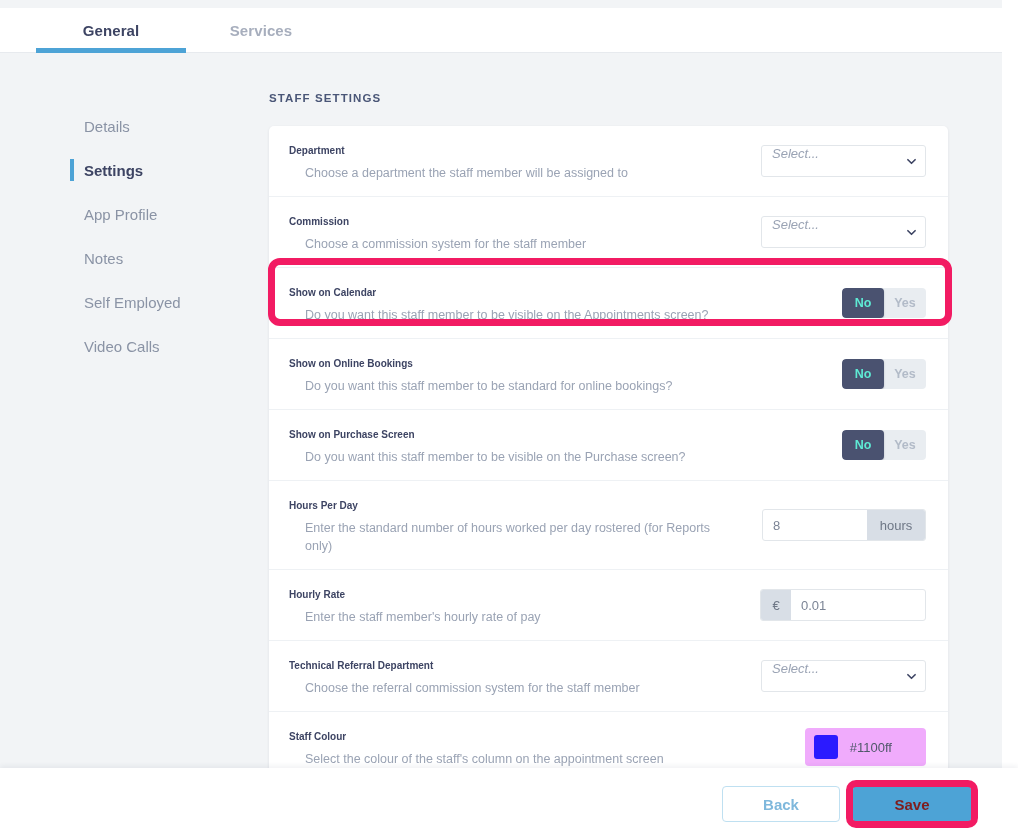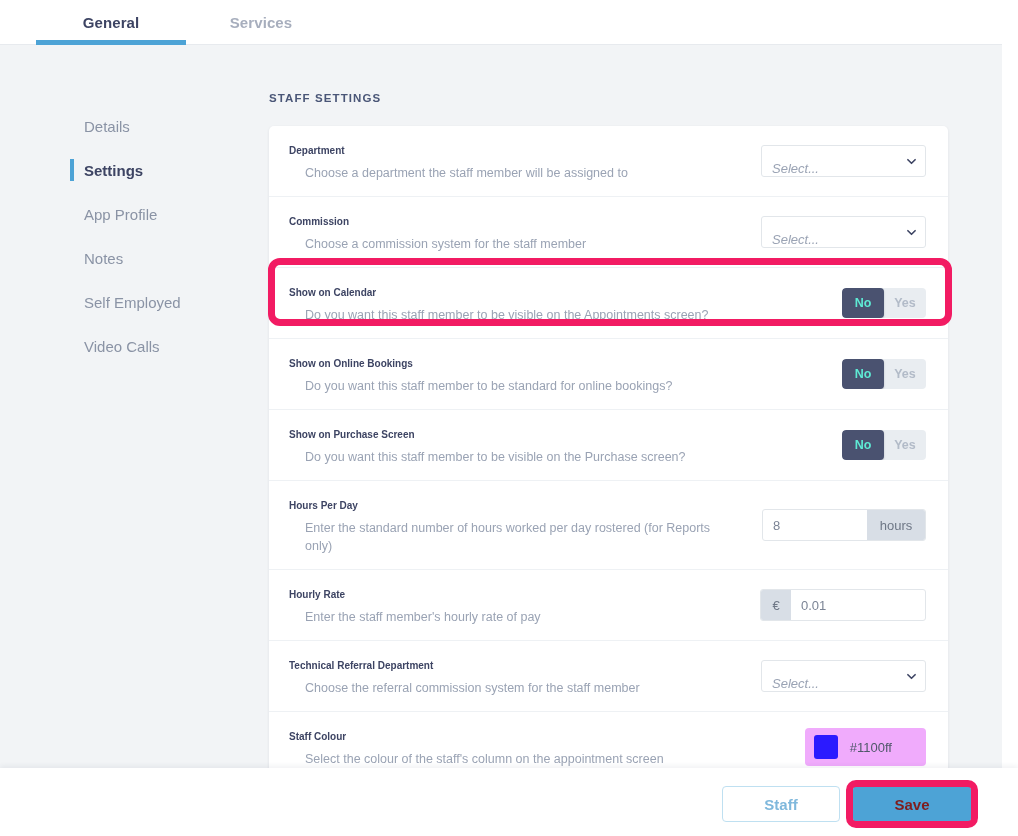--- a/index.html
+++ b/index.html
@@ -40,21 +40,21 @@
     top: 0;
     width: 16px;
     height: 836px;
     background: #ffffff;
   }
 
   
   .tabbar {
     position: absolute;
     left: 0;
-    top: 0;
+    top: 8px;
     width: 1002px;
     height: 45px;
     background: #ffffff;
     border-bottom: 1px solid #e7eaee;
     padding-left: 40px;
   }
 
   .tab {
     position: absolute;
     top: 0;
@@ -188,21 +188,21 @@
 
   
   .select {
     position: relative;
     width: 165px;
     height: 32px;
     border: 1px solid #e2e6ea;
     border-radius: 3px;
     background: #ffffff;
     display: flex;
-    align-items: flex-end;
+    align-items: flex-start;
     padding: 0 26px 0 10px;
     font-size: 13px;
     font-style: italic;
     color: #9aa3b4;
     cursor: pointer;
   }
 
   .chev {
     position: absolute;
     right: 9px;
@@ -525,17 +525,17 @@
       </div>
     </div>
 
     <div class="ring ring-calendar"></div>
 
   </div>
 
   <div class="scroll-gutter"></div>
 
   <div class="footer"></div>
-  <div class="btn btn-back">Staff</div>
+  <div class="btn btn-back">Back</div>
   <div class="btn btn-save">Save</div>
   <div class="ring ring-save"></div>
 
 </div>
 
 </body></html>

